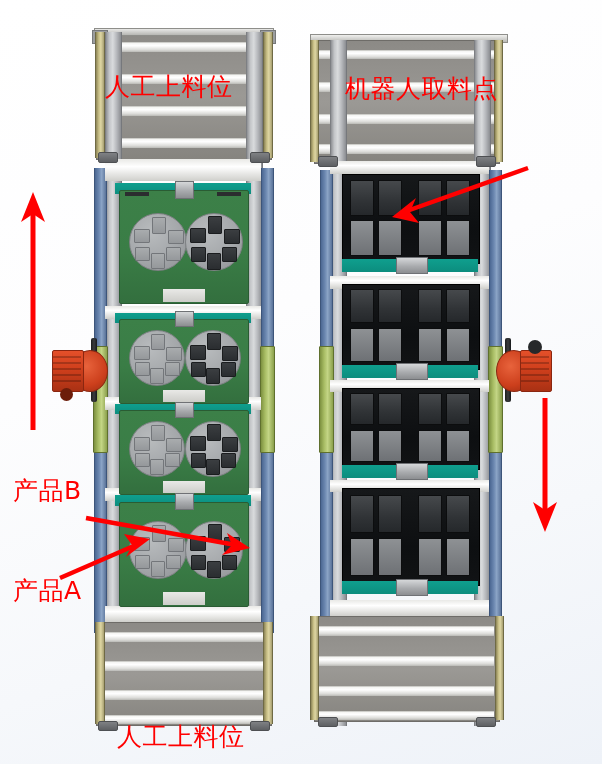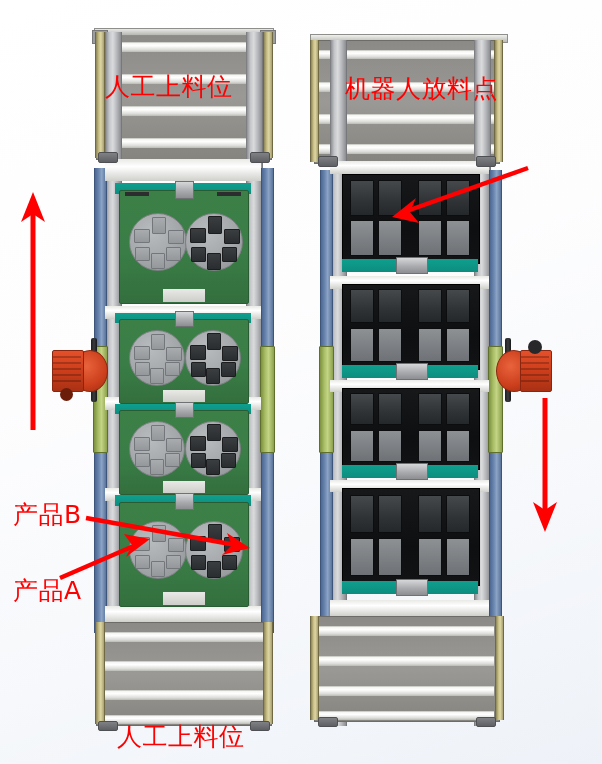--- a/index.html
+++ b/index.html
@@ -381,25 +381,25 @@
 
     <path d="M86,518 L236,545" stroke="#ff0000" stroke-width="4.5" fill="none"></path>
     <path d="M250,548 L222,555 L232,545 L227,533 z" fill="#ff0000"></path>
 
     <path d="M60,578 L136,545" stroke="#ff0000" stroke-width="4.5" fill="none"></path>
     <path d="M150,539 L126,557 L132,545 L124,534 z" fill="#ff0000"></path>
   </svg>
 
   <div class="abs lbl" style="left:105px;top:72px;font-size:25px;">人工上料位</div>
 
-  <div class="abs lbl" style="left:345px;top:74px;font-size:25px;">机器人放料点</div>
-
-
-
-
-  <div class="abs lbl" style="left:13px;top:500px;font-size:25px;">产品B</div>
+  <div class="abs lbl" style="left:345px;top:74px;font-size:25px;">机器人取料点</div>
+
+
+
+
+  <div class="abs lbl" style="left:13px;top:476px;font-size:25px;">产品B</div>
 
   <div class="abs lbl" style="left:13px;top:576px;font-size:25px;">产品A</div>
 
   <div class="abs lbl" style="left:117px;top:722px;font-size:25px;">人工上料位</div>
 
 
 </div>
 
 </body></html>

